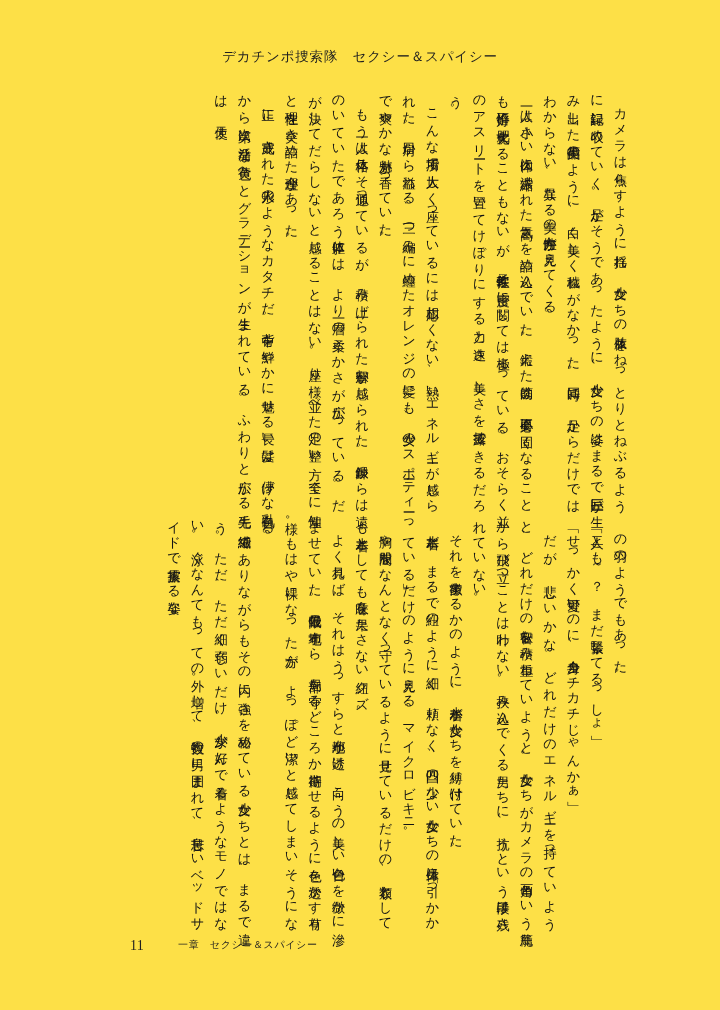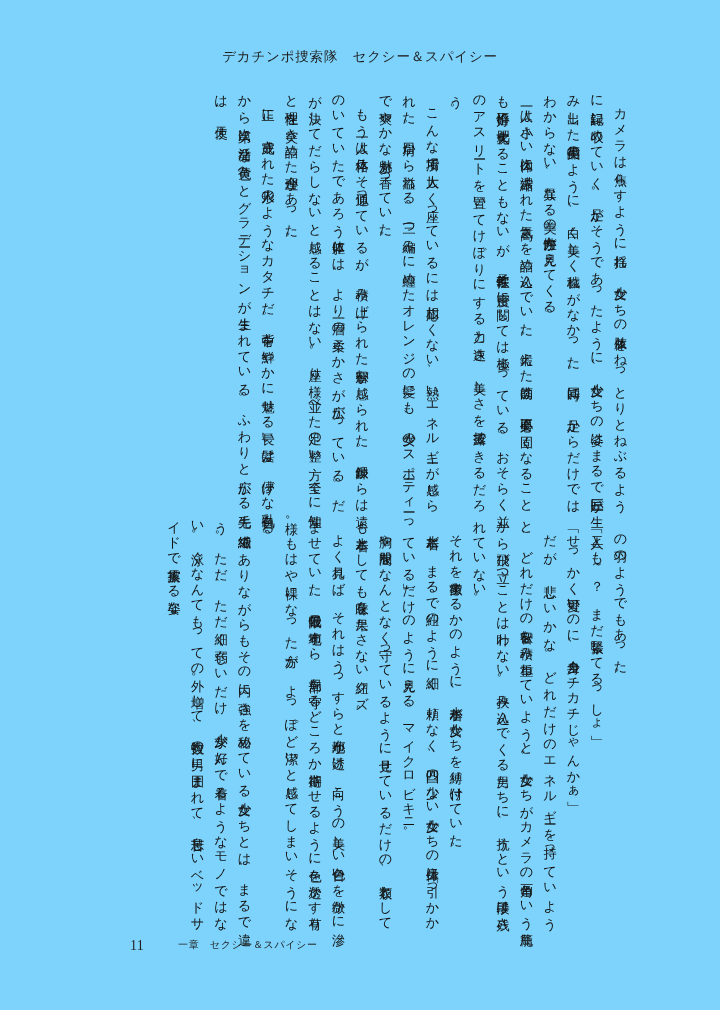--- a/index.html
+++ b/index.html
@@ -9,21 +9,21 @@
   }
   body {
     font-family: "Liberation Serif", "DejaVu Serif", serif;
     color: #1a1a1a;
   }
 
   #page {
     position: relative;
     width: 720px;
     height: 1010px;
-    background: #7dd3fc;
+    background: #fde047;
     overflow: hidden;
     box-sizing: border-box;
   }
 
   
   #running-head {
     position: absolute;
     top: 44px;
     left: 0;
     width: 720px;

